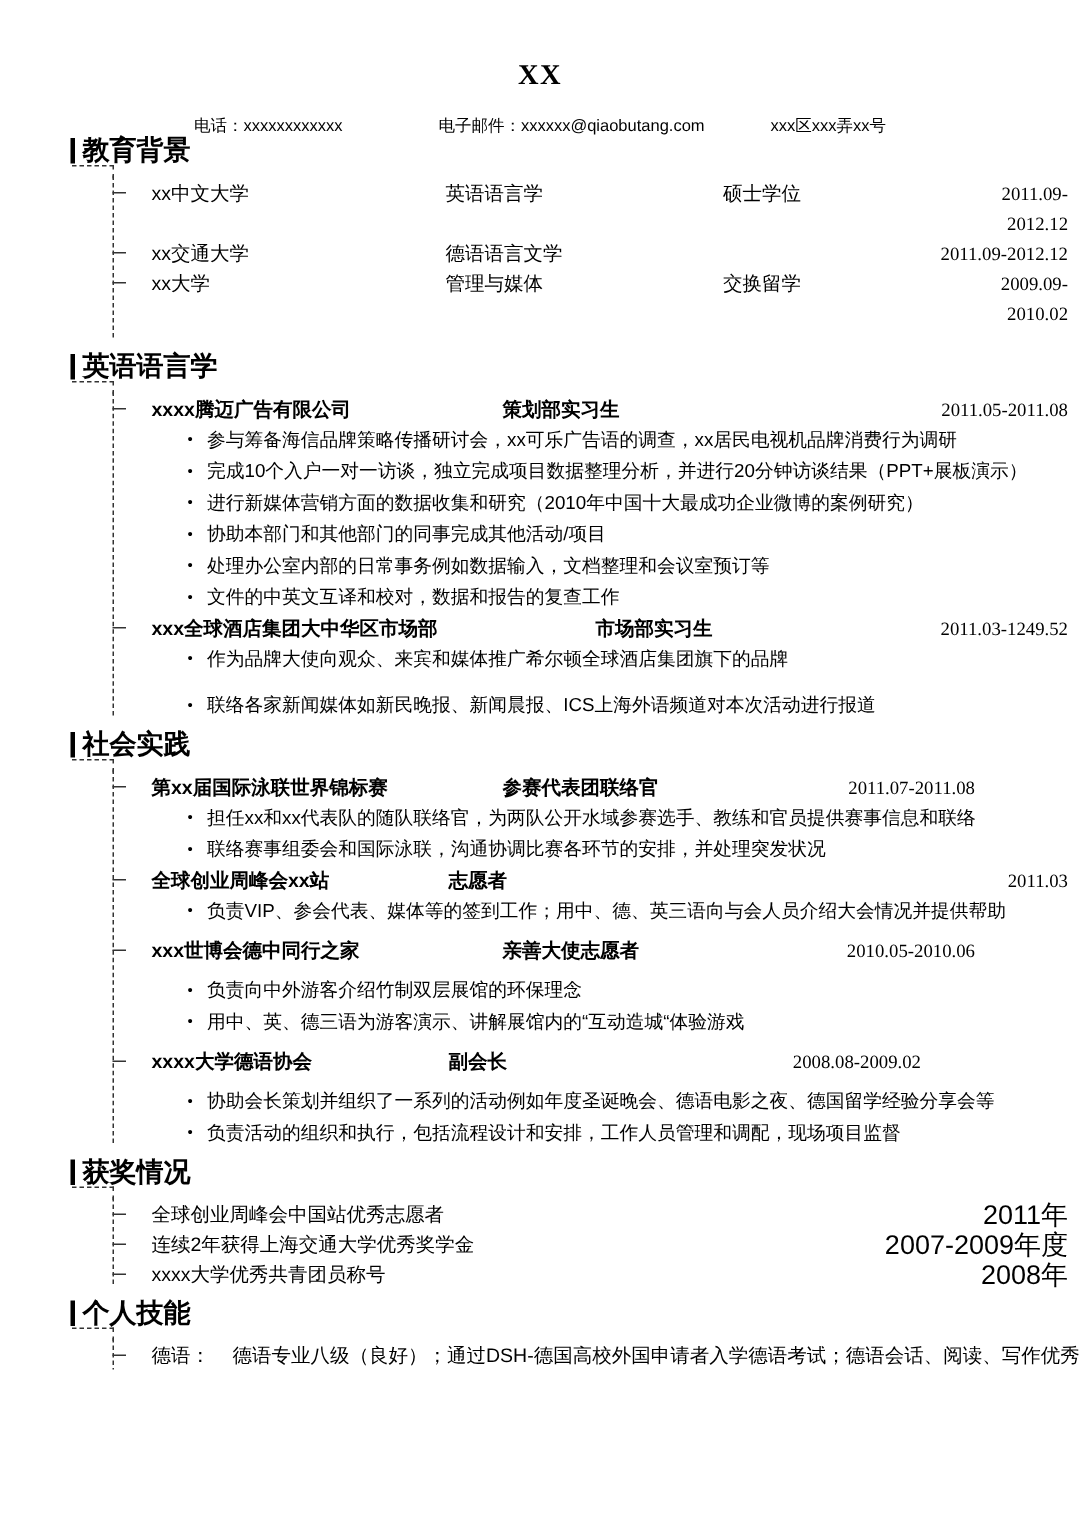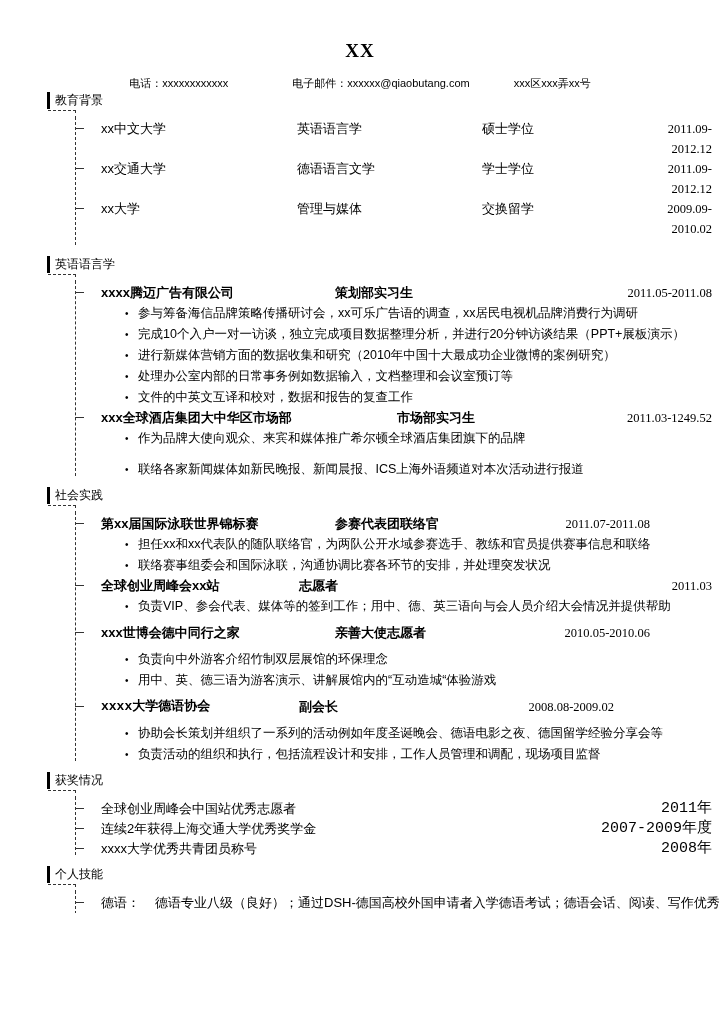--- a/index.html
+++ b/index.html
@@ -44,22 +44,22 @@
   .contact-cell { white-space: nowrap; }
   .contact-cell.phone { margin-right: 64px; }
   .contact-cell.email { margin-right: 44px; text-align: center; }
 
   
   .section { position: relative; }
   .section-head {
     position: relative;
     margin-left: 47px;
     padding-left: 8px;
-    font-size: 12px;
-    font-weight: normal;
+    font-size: 18px;
+    font-weight: bold;
     line-height: 19px;
     font-family: "Liberation Sans", "DejaVu Sans", sans-serif;
   }
   .section-head::before {
     content: "";
     position: absolute;
     left: 0; top: 1px;
     width: 3px; height: 17px;
     background: #000;
   }
@@ -127,22 +127,22 @@
     padding-right: 8px;
     line-height: 20px;
   }
   .entry-row.bold .col-date { font-weight: normal; }
 
   
   .col-award { flex: 1 1 auto; }
   .col-award-date {
     flex: 0 0 auto;
     text-align: right;
-    font-family: Liberation Mono, monospace;
-    font-size: 15px;
+    font-family: Liberation Sans, sans-serif;
+    font-size: 18px;
     padding-right: 8px;
   }
 
   
   .col-skill-label { width: 54px; flex: 0 0 54px; }
   .col-skill-text  { flex: 1 1 auto; }
 
   
   .bullets {
     list-style: none;
@@ -184,21 +184,20 @@
 
       <div class="entry-row">
         <span class="col-org">xx中文大学</span>
         <span class="col-role">英语语言学</span>
         <span class="col-role">硕士学位</span>
         <span class="col-date">2011.09-2012.12</span>
       </div>
       <div class="entry-row">
         <span class="col-org">xx交通大学</span>
         <span class="col-role">德语语言文学</span>
-        <span class="col-role">学士学位</span>
         <span class="col-date">2011.09-2012.12</span>
       </div>
       <div class="entry-row">
         <span class="col-org">xx大学</span>
         <span class="col-role">管理与媒体</span>
         <span class="col-role">交换留学</span>
         <span class="col-date" style="max-width:92px;">2009.09-2010.02</span>
       </div>
 
       <div class="gap-md"></div>
@@ -215,20 +214,21 @@
 
       <div class="entry-row bold">
         <span class="col-org">xxxx腾迈广告有限公司</span>
         <span class="col-role">策划部实习生</span>
         <span class="col-date">2011.05-2011.08</span>
       </div>
       <ul class="bullets">
         <li>参与筹备海信品牌策略传播研讨会，xx可乐广告语的调查，xx居民电视机品牌消费行为调研</li>
         <li>完成10个入户一对一访谈，独立完成项目数据整理分析，并进行20分钟访谈结果（PPT+展板演示）</li>
         <li>进行新媒体营销方面的数据收集和研究（2010年中国十大最成功企业微博的案例研究）</li>
+        <li>协助本部门和其他部门的同事完成其他活动/项目</li>
         <li>处理办公室内部的日常事务例如数据输入，文档整理和会议室预订等</li>
         <li>文件的中英文互译和校对，数据和报告的复查工作</li>
       </ul>
 
       <div class="entry-row bold">
         <span class="col-org" style="flex:0 0 258px;width:258px;">xxx全球酒店集团大中华区市场部</span>
         <span class="col-role" style="flex:0 0 123px;width:123px;">市场部实习生</span>
         <span class="col-date">2011.03-1249.52</span>
       </div>
       <ul class="bullets">
@@ -272,21 +272,21 @@
         <span class="col-date" style="max-width:92px;">2010.05-2010.06</span>
       </div>
       <ul class="bullets" style="margin-top:6px;">
         <li>负责向中外游客介绍竹制双层展馆的环保理念</li>
         <li>用中、英、德三语为游客演示、讲解展馆内的“互动造城“体验游戏</li>
       </ul>
 
       <div class="gap-sm"></div>
 
       <div class="entry-row bold">
-        <span class="col-org" style="flex:0 0 160px;width:160px;font-family:Liberation Mono, monospace;">xxxx大学德语协会</span>
+        <span class="col-org" style="flex:0 0 160px;width:160px;">xxxx大学德语协会</span>
         <span class="col-role">副会长</span>
         <span class="col-date" style="max-width:92px;">2008.08-2009.02</span>
       </div>
       <ul class="bullets" style="margin-top:6px;">
         <li>协助会长策划并组织了一系列的活动例如年度圣诞晚会、德语电影之夜、德国留学经验分享会等</li>
         <li>负责活动的组织和执行，包括流程设计和安排，工作人员管理和调配，现场项目监督</li>
       </ul>
     </div>
   </div>
 

